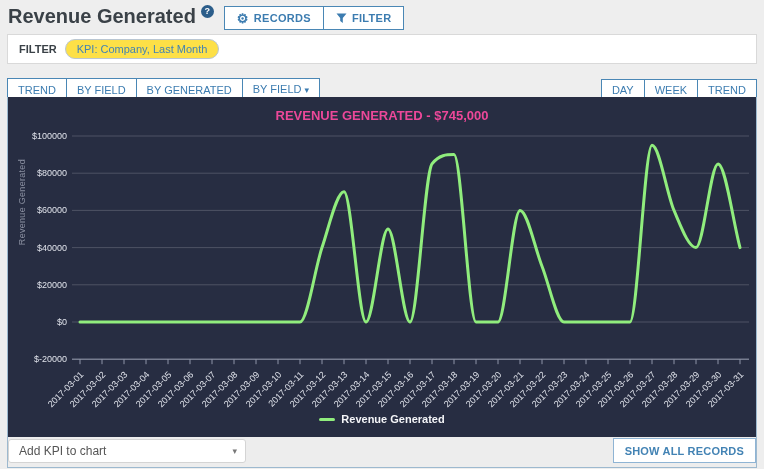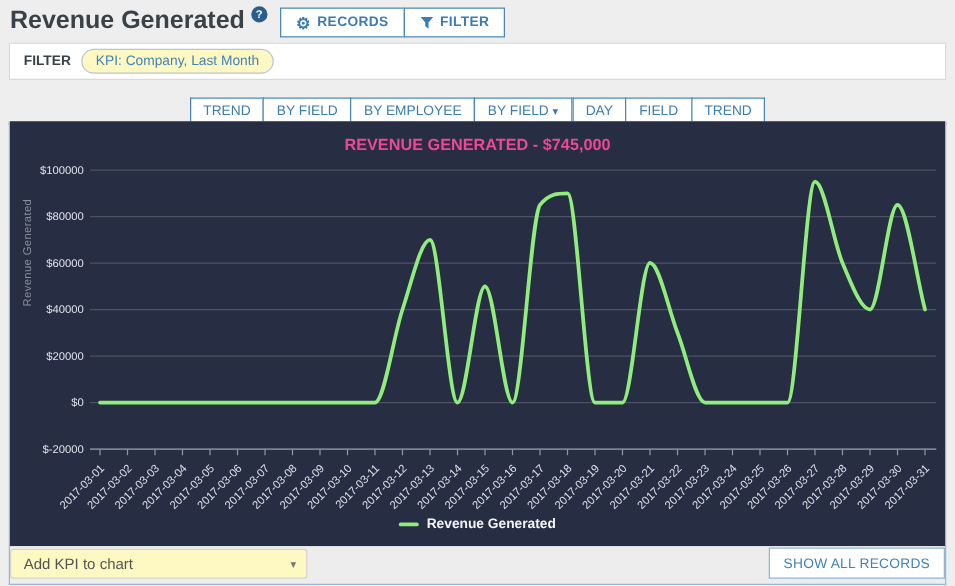--- a/index.html
+++ b/index.html
@@ -17,25 +17,25 @@
     color:#3c7cb0; font-size:11px; font-weight:bold; letter-spacing:.3px; padding:5px 12px; cursor:pointer; }
   .hdr-btn + .hdr-btn { margin-left:-1px; }
   .gear-glyph { font-size:13px; line-height:11px; }
   .funnel-svg { display:block; }
 
   
   .filter-bar { position:absolute; left:7px; top:34px; width:750px; height:30px; background:#fff;
     border:1px solid #d9d9d9; display:flex; align-items:center; padding:0 11px; }
   .filter-label { font-size:11px; font-weight:bold; color:#3a4147; margin-right:8px; }
   .filter-chip { border:1px solid #b9c6d2; border-radius:11px; padding:3px 11px;
-    color:#4383b4; font-size:11px; background:#fef9c3; cursor:pointer; white-space:nowrap; }
+    color:#4383b4; font-size:11px; background:#fde047; cursor:pointer; white-space:nowrap; }
 
   
   .tab-bar { position:absolute; left:7px; top:78px; width:750px; display:flex;
-    justify-content:center; align-items:flex-end; border-bottom:2px solid #c2410c; }
+    justify-content:space-between; align-items:flex-end; border-bottom:2px solid #c2410c; }
   .tab-group { display:flex; }
   .tab { background:#fff; border:1px solid #4a87b5; border-bottom:none; color:#3c7cb0;
     font-size:11px; padding:4px 10px 3px; cursor:pointer; white-space:nowrap; line-height:12px; }
   .tab + .tab { margin-left:-1px; }
   .tab .caret { font-size:9px; margin-left:3px; }
   .tab-group-right { }
 
   
   .panel { position:absolute; left:7px; top:97px; width:750px; height:371px;
     border:1px solid #9db9cf; border-top:none; background:#ededed; }
@@ -45,28 +45,28 @@
   .y-axis-title { position:absolute; left:9px; top:62px; writing-mode:vertical-rl;
     transform:rotate(180deg); color:#8a8fa0; font-size:9px; letter-spacing:.3px; }
   .chart-svg { position:absolute; left:0; top:0; font-family:"Liberation Sans", sans-serif; }
   .legend { position:absolute; left:0; bottom:12px; width:100%; display:flex;
     justify-content:center; align-items:center; gap:6px; cursor:pointer; }
   .legend-dash { width:16px; height:3px; border-radius:2px; background:#90ed7d; }
   .legend-label { color:#f4f5f8; font-size:11px; font-weight:bold; }
 
   
   .panel-footer { position:relative; height:29px; background:#ededed; }
-  .kpi-select { position:absolute; left:0; top:2px; width:238px; height:24px; background:#fef9c3;
+  .kpi-select { position:absolute; left:0; top:2px; width:238px; height:24px; background:#ffffff;
     border:1px solid #d4d4d4; border-radius:3px; display:flex; align-items:center;
     justify-content:space-between; padding:0 8px 0 10px; font-size:12px; color:#555;
     cursor:pointer; }
   .kpi-select .caret { color:#777; font-size:9px; }
   .show-all-btn { position:absolute; right:0; top:1px; height:25px; background:#fff;
     border:1px solid #8fb4d4; color:#4383b4; font-size:11px; padding:0 11px;
-    letter-spacing:.2px; cursor:pointer; }
+    letter-spacing:.2px; cursor:pointer;font-weight:bold; }
 </style>
 </head>
 <body>
 
 <div class="header">
   <span class="page-title">Revenue Generated</span>
   <span class="help-badge">?</span>
   <div class="hdr-btn-group">
     <button class="hdr-btn">
       <span class="gear-glyph">⚙</span>
@@ -83,28 +83,28 @@
 
 <div class="filter-bar">
   <span class="filter-label">FILTER</span>
   <span class="filter-chip">KPI: Company, Last Month</span>
 </div>
 
 <div class="tab-bar">
   <div class="tab-group">
     <button class="tab">TREND</button>
     <button class="tab">BY FIELD</button>
-    <button class="tab">BY EMPLOYEE</button>
+    <button class="tab">BY GENERATED</button>
     <button class="tab">
       <span>BY FIELD</span><span class="caret">▾</span>
     </button>
   </div>
   <div class="tab-group tab-group-right">
     <button class="tab">DAY</button>
-    <button class="tab">FIELD</button>
+    <button class="tab">WEEK</button>
     <button class="tab">TREND</button>
   </div>
 </div>
 
 <div class="panel">
   <div class="chart-area">
     <svg class="chart-svg" width="748" height="340" viewBox="0 0 748 340">
         <line x1="64" x2="741" y1="262.2" y2="262.2" stroke="rgba(255,255,255,0.18)" stroke-width="1"></line>
         <text x="59" y="265.2" fill="#dfe2ea" font-size="9" text-anchor="end">$-20000</text>
         <line x1="64" x2="741" y1="225" y2="225" stroke="rgba(255,255,255,0.18)" stroke-width="1"></line>

